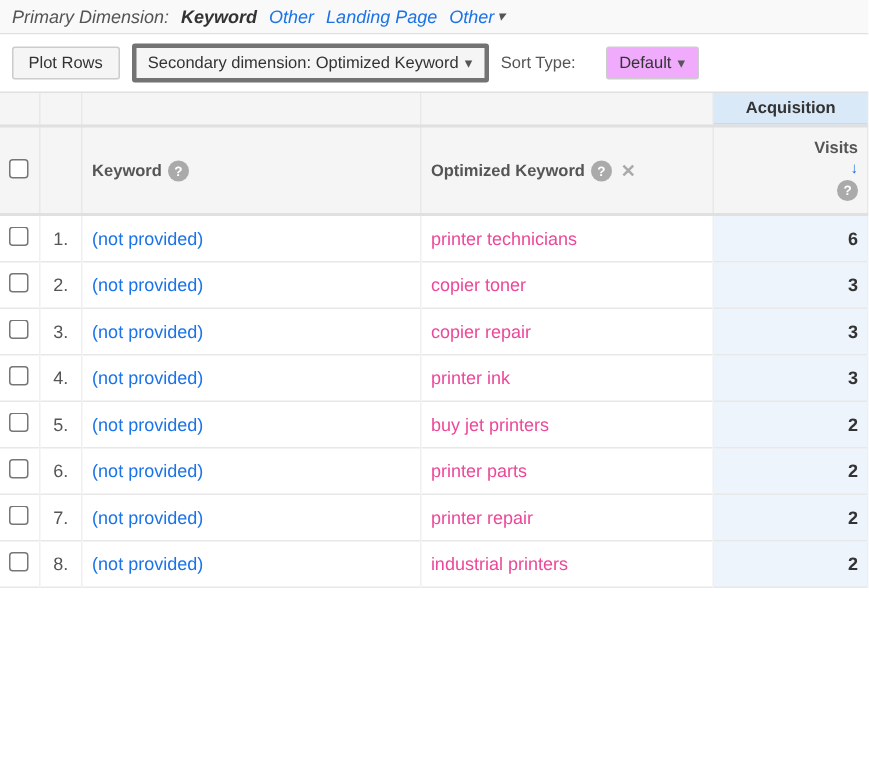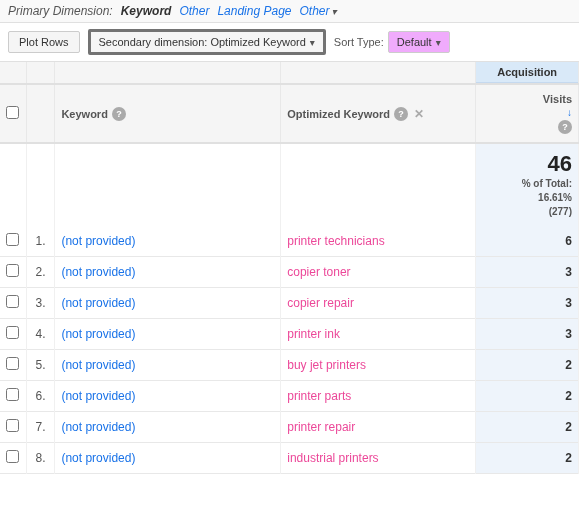--- a/index.html
+++ b/index.html
@@ -71,21 +71,21 @@
       padding: 4px 8px;
       font-size: 11px;
       border-radius: 2px;
       cursor: pointer;
       gap: 4px;
       color: #333;
     }
     .sort-type-group {
       display: flex;
       align-items: center;
-      gap: 4px;
+      gap: 20px;
       font-size: 11px;
       color: #555;
     }
     .sort-dropdown {
       display: flex;
       align-items: center;
       border: 1px solid #ccc;
       background: #f0abfc;
       padding: 4px 8px;
       font-size: 11px;
@@ -316,34 +316,20 @@
         <div class="visits-inner">
           <span>Visits</span>
           <span class="sort-arrow">↓</span>
           <span class="help-icon">?</span>
         </div>
       </th>
     </tr>
   </thead>
   <tbody id="table-body">
 
-    <tr>
-      <td class="col-checkbox td-checkbox"></td>
-      <td class="col-num"></td>
-      <td class="col-keyword"></td>
-      <td class="col-optimized"></td>
-      <td class="td-visits summary-visits">
-        <span class="visits-big">46</span>
-        <span class="visits-sub">
-          <span>% of Total:</span><br>
-          <span>16.61%</span><br>
-          <span>(277)</span>
-        </span>
-      </td>
-    </tr>
 
   <tr class="data-row">
       <td class="col-checkbox td-checkbox">
         <input type="checkbox" style="">
       </td>
       <td class="col-num td-num">1.</td>
       <td class="col-keyword td-keyword">(not provided)</td>
       <td class="col-optimized td-optimized">printer technicians</td>
       <td class="td-visits">6</td>
     </tr>

